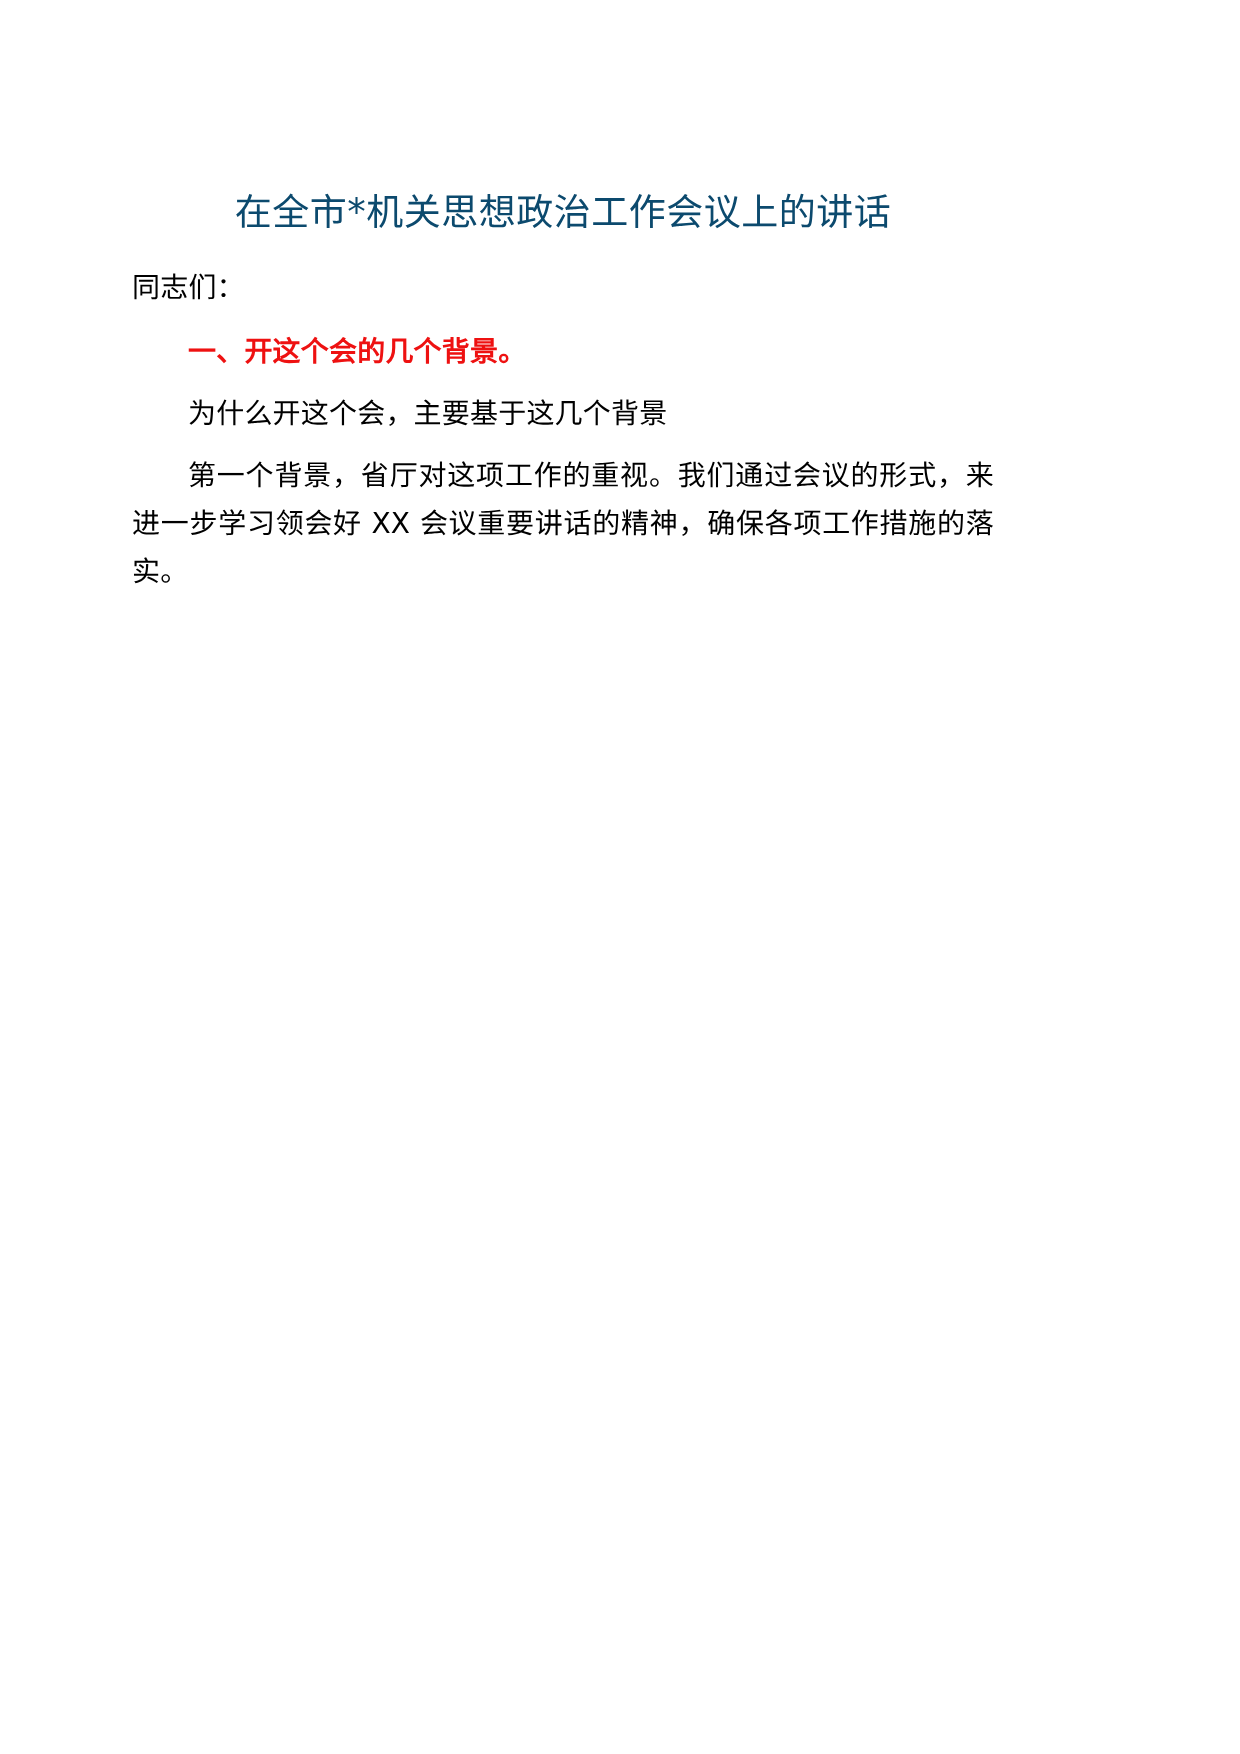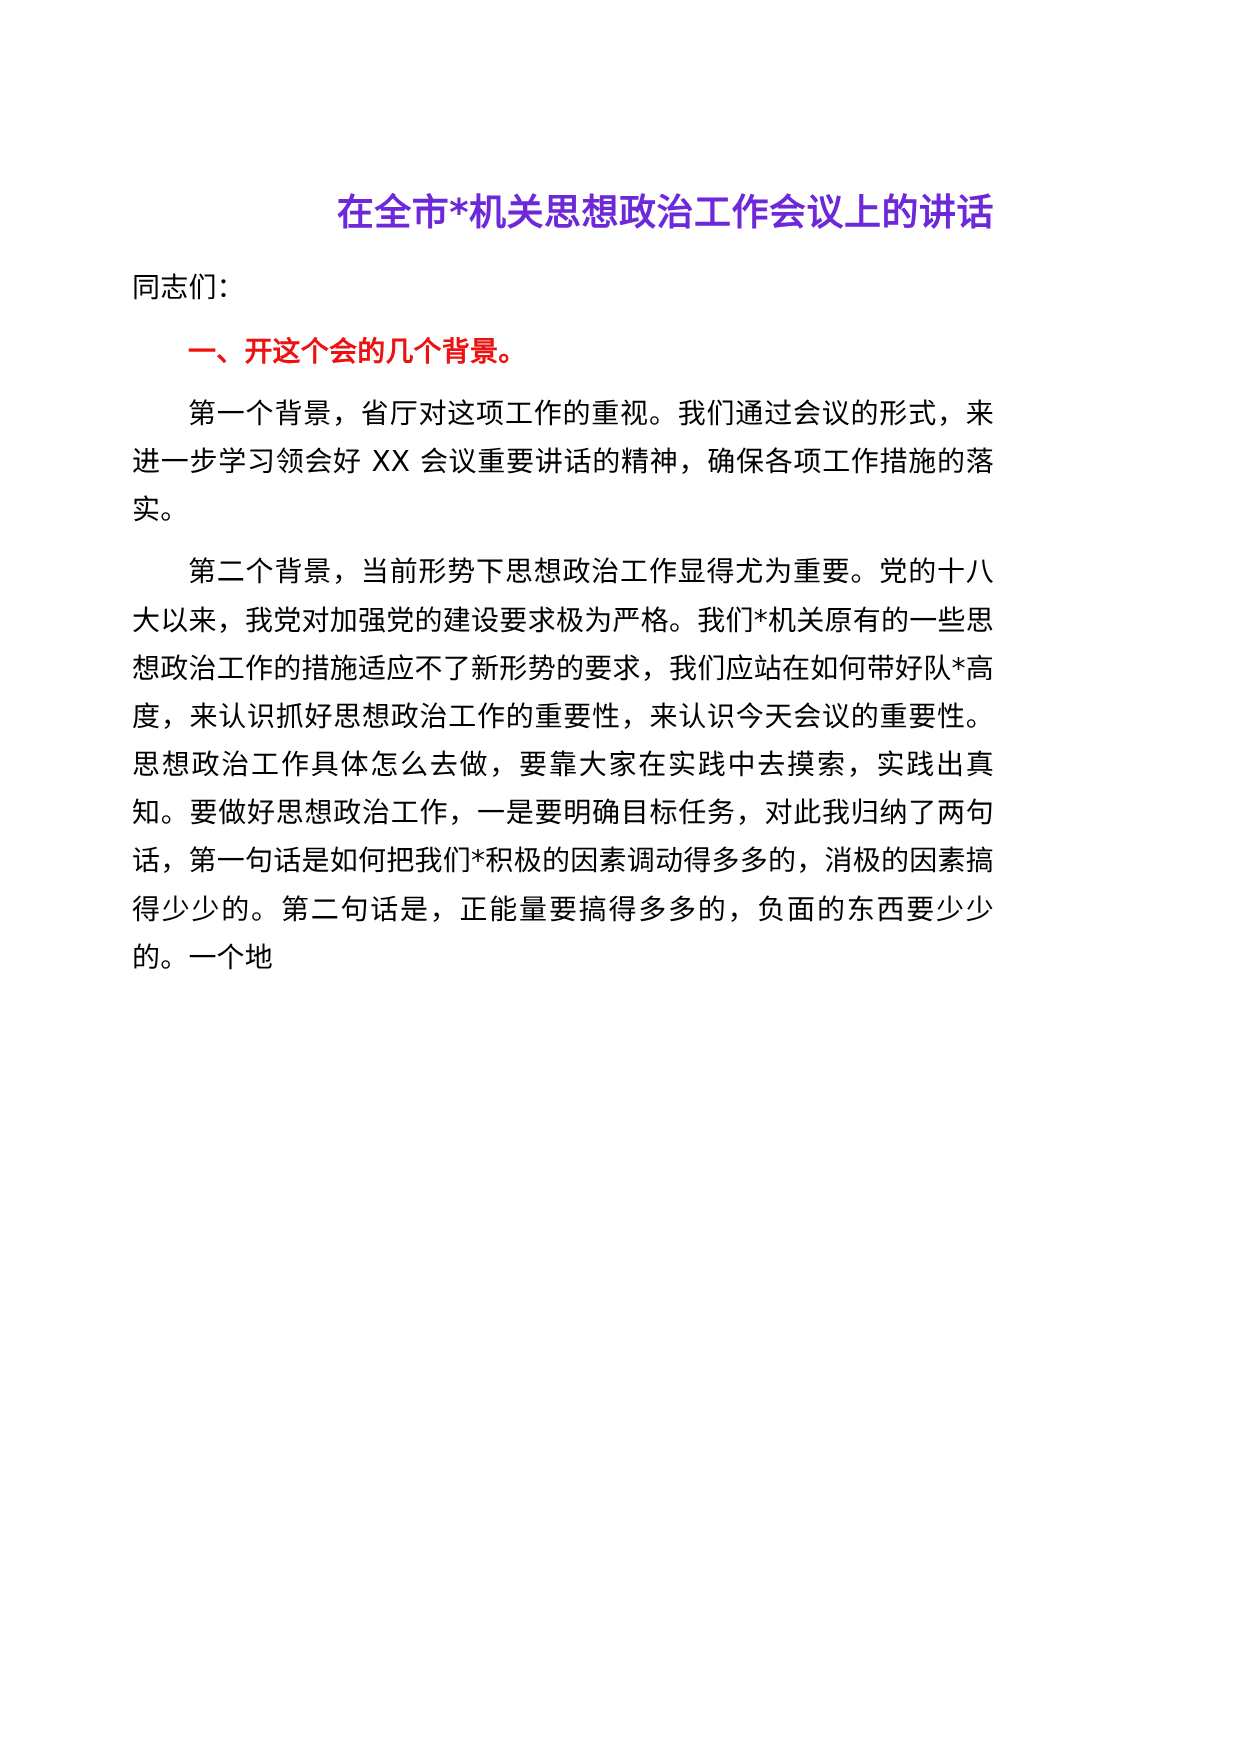--- a/index.html
+++ b/index.html
@@ -22,26 +22,26 @@
     overflow: hidden;
   }
   .content {
     position: absolute;
     left: 132px;
     top: 186px;
     width: 862px;
   }
   .doc-title {
     font-size: 37px;
-    font-weight: bold;
+    font-weight: normal;
     line-height: 1.45;
     letter-spacing: 0.5px;
-    text-align: right;
+    text-align: center;
     margin: 0 0 24px 0;
-    color: #6d28d9;
+    color: #0c4a6e;
     white-space: nowrap;
   }
   .para {
     font-size: 28px;
     line-height: 1.72;
     margin: 0 0 14px 0;
     text-align: justify;
     text-justify: inter-ideograph;
     letter-spacing: 0.2px;
     color: #000000;
@@ -78,20 +78,20 @@
 <div class="page">
   <div class="content">
 
     <h1 class="doc-title">在全市*机关思想政治工作会议上的讲话</h1>
 
     <p class="para salutation">同志们：</p>
 
 
     <p class="heading-red">一、开这个会的几个背景。</p>
 
+    <p class="para indent">为什么开这个会，主要基于这几个背景</p>
 
     <p class="para indent">第一个背景，省厅对这项工作的重视。我们通过会议的形式，来进一步学习领会好 XX 会议重要讲话的精神，确保各项工作措施的落实。</p>
 
-    <p class="para indent">第二个背景，当前形势下思想政治工作显得尤为重要。党的十八大以来，我党对加强党的建设要求极为严格。我们*机关原有的一些思想政治工作的措施适应不了新形势的要求，我们应站在如何带好队*高度，来认识抓好思想政治工作的重要性，来认识今天会议的重要性。思想政治工作具体怎么去做，要靠大家在实践中去摸索，实践出真知。要做好思想政治工作，一是要明确目标任务，对此我归纳了两句话，第一句话是如何把我们*积极的因素调动得多多的，消极的因素搞得少少的。第二句话是，正能量要搞得多多的，负面的东西要少少的。一个地</p>
 
   </div>
   <div class="tail-fade"></div>
 </div>
 
 </body></html>

